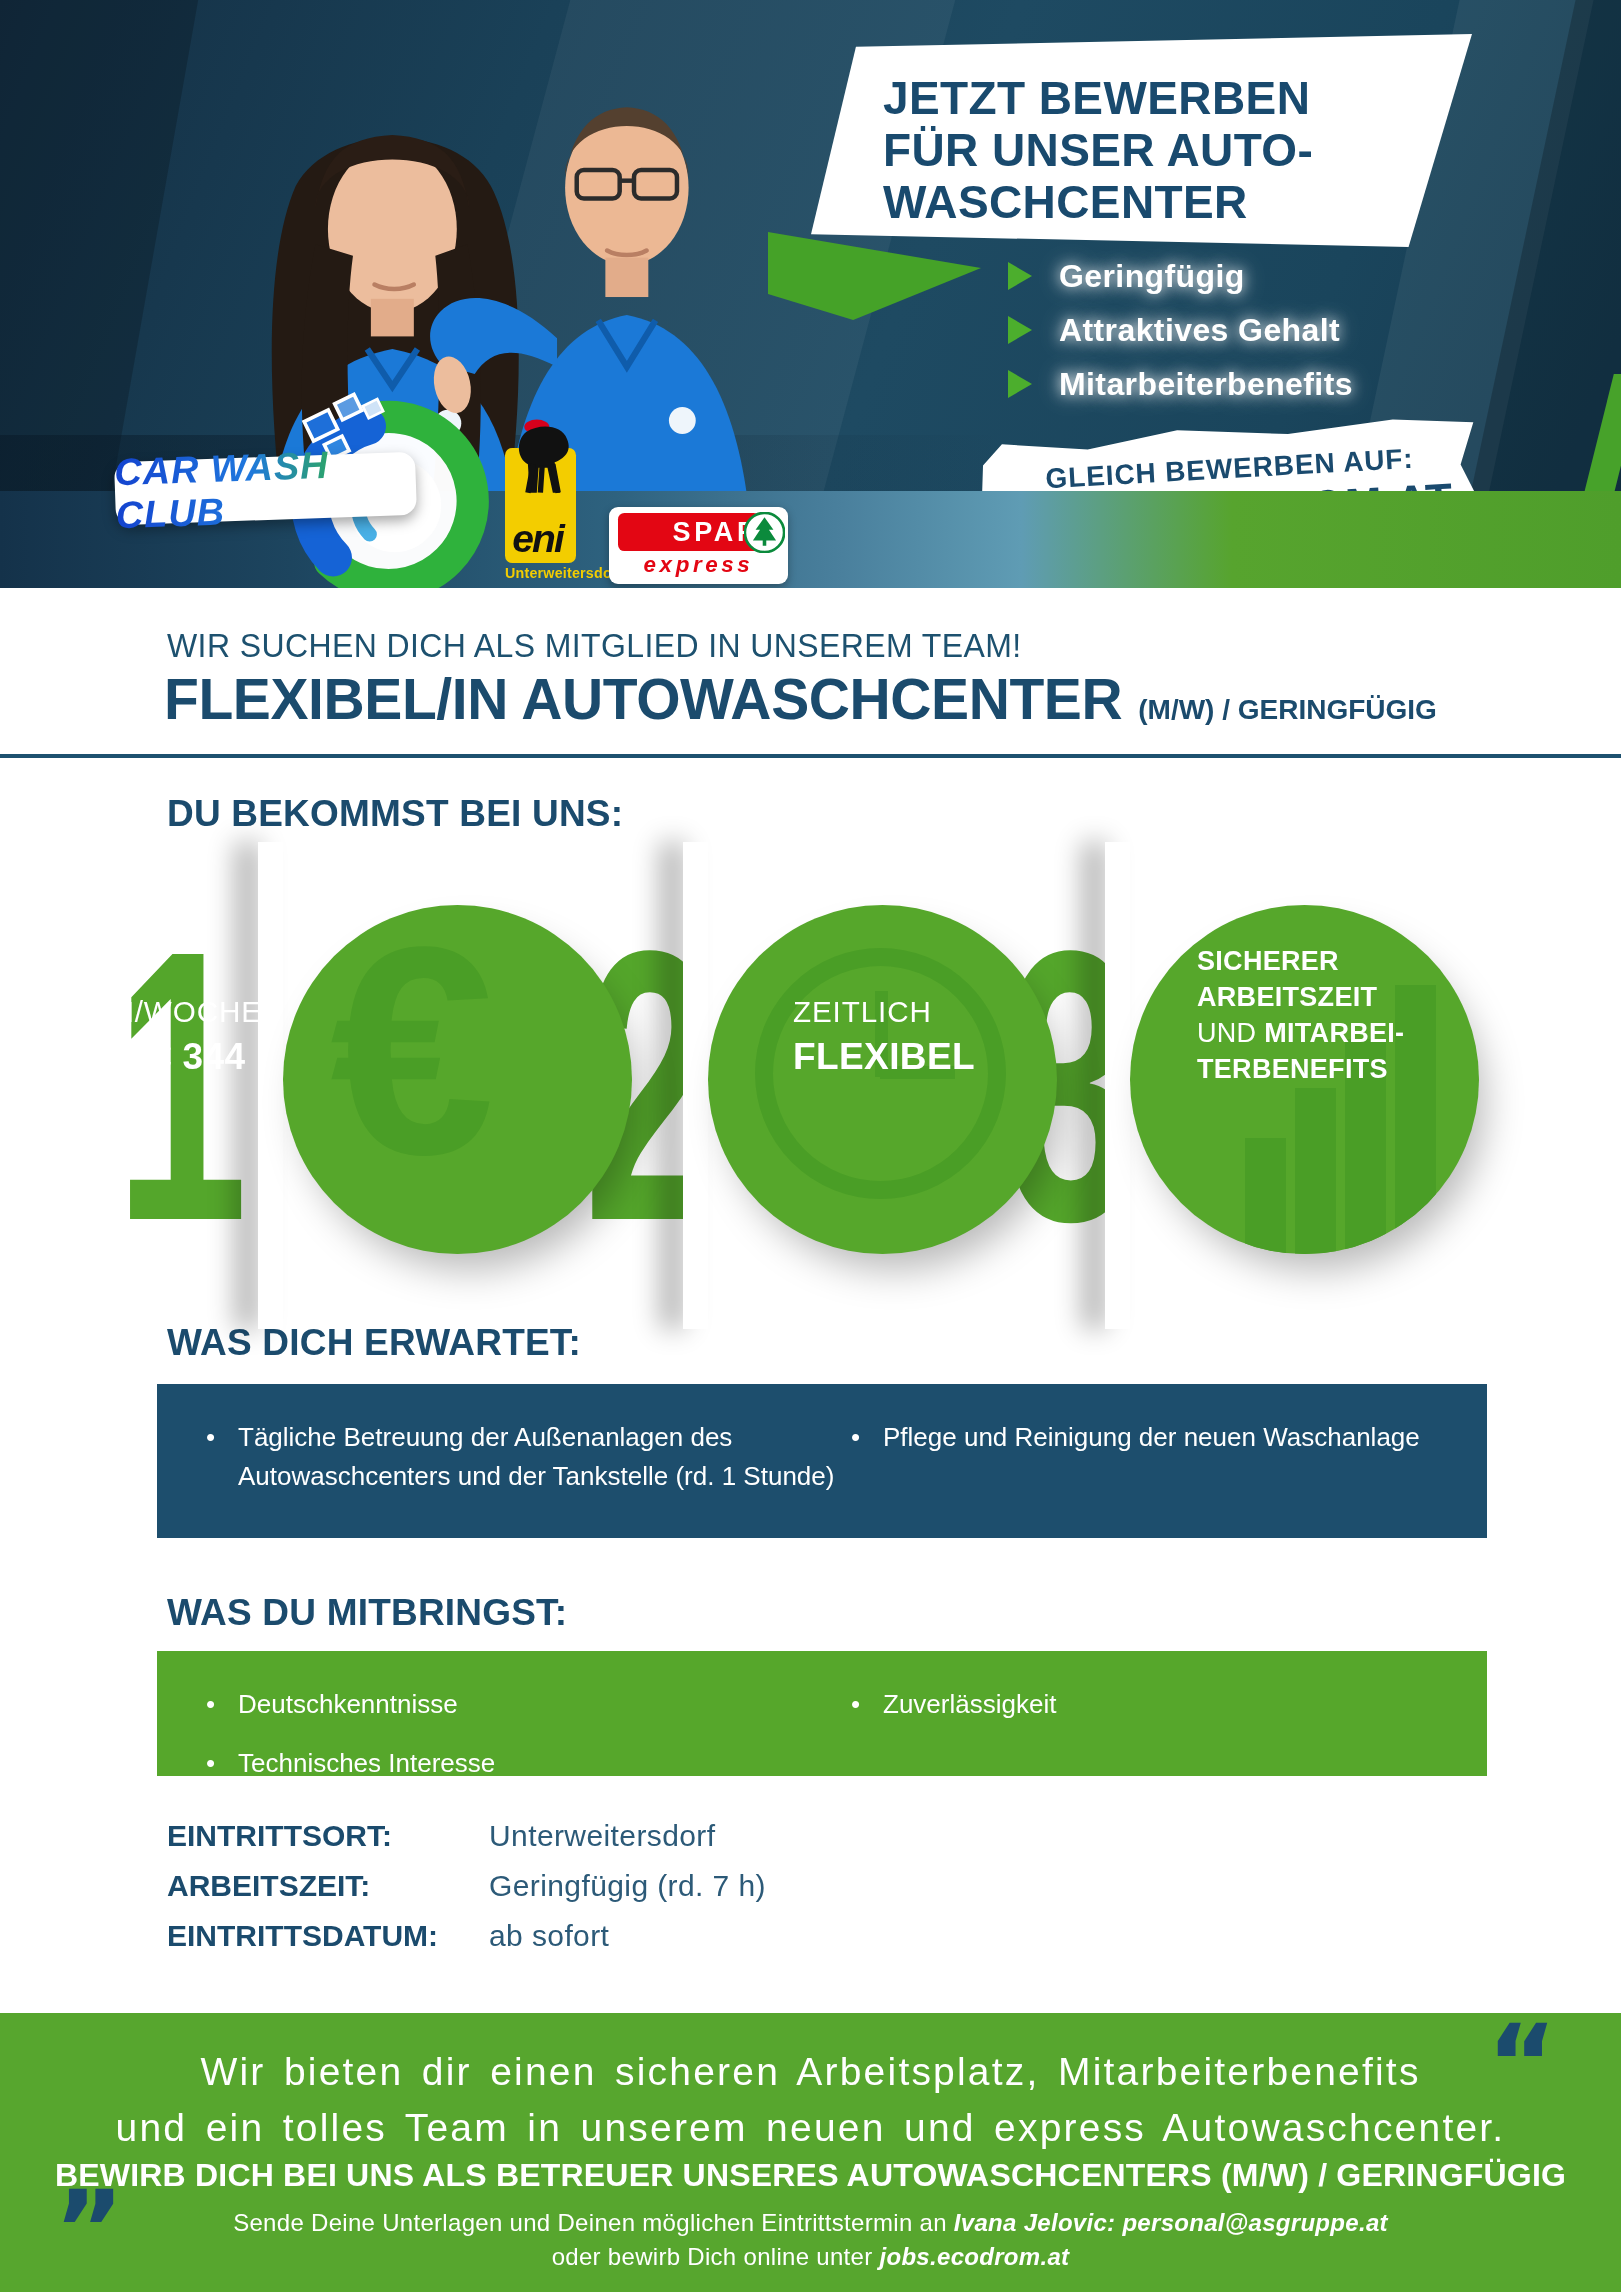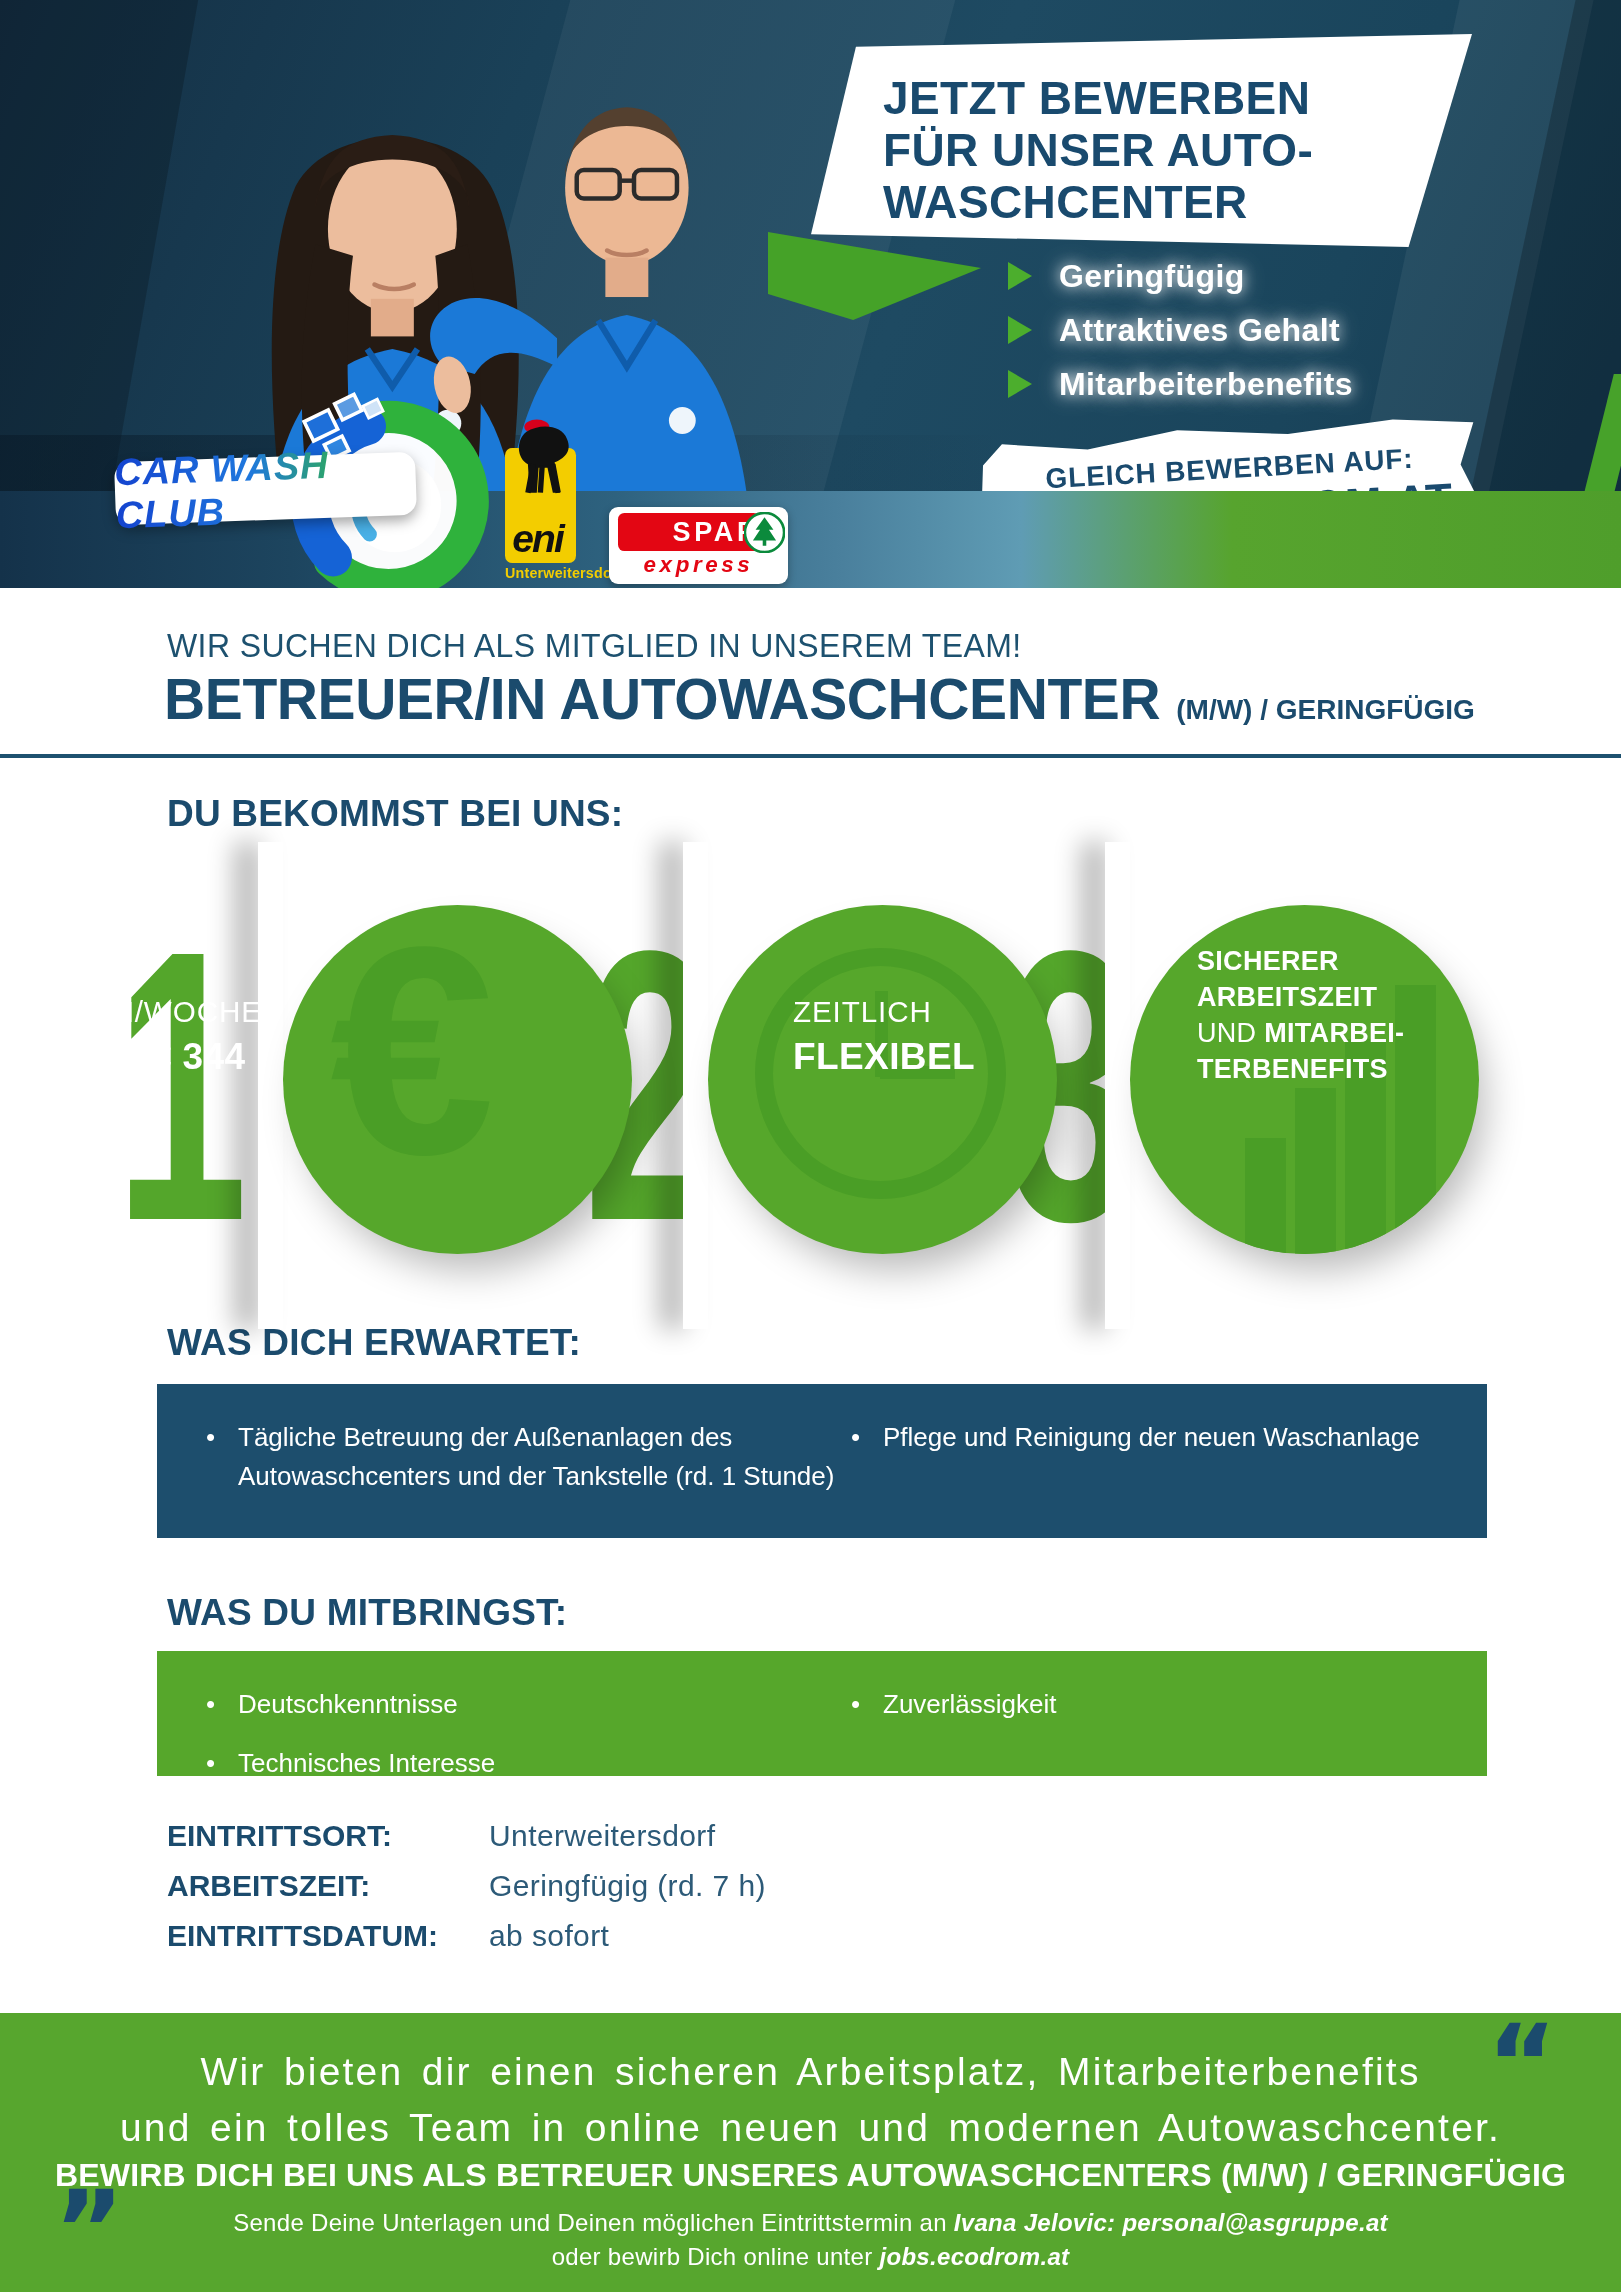--- a/index.html
+++ b/index.html
@@ -241,21 +241,21 @@
           <circle cx="23" cy="23" r="22" fill="#ffffff" stroke="#0b8a3c" stroke-width="3"></circle>
           <path d="M23 6 L33 20 L28 20 L36 32 L25 32 L25 38 L21 38 L21 32 L10 32 L18 20 L13 20 Z" fill="#0b8a3c"></path>
         </svg>
       </div>
       <div class="spar-express">express</div>
     </div>
   </header>
 
   <div class="kicker">WIR SUCHEN DICH ALS MITGLIED IN UNSEREM TEAM!</div>
   <div class="title-row">
-    <span class="title">BETREUER/IN AUTOWASCHCENTER</span>
+    <span class="title">FLEXIBEL/IN AUTOWASCHCENTER</span>
     <span class="title-suffix">(M/W) / GERINGFÜGIG</span>
   </div>
   <div class="rule"></div>
 
   <h2 class="sec-heading" style="left:167px;top:793px;margin:0;">DU BEKOMMST BEI UNS:</h2>
 
   <div class="benefits-row">
 
     <div class="big-num n1">1</div>
     <div class="cut-strip st1"></div>
@@ -336,21 +336,21 @@
       <span class="detail-label">EINTRITTSDATUM:</span>
       <span class="detail-value">ab sofort</span>
     </div>
   </div>
 
   <footer class="footer"></footer>
   <div class="quote-mark q-close">“</div>
   <div class="quote-mark q-open">„</div>
   <div class="quote">
     <div>Wir bieten dir einen sicheren Arbeitsplatz, Mitarbeiterbenefits</div>
-    <div>und ein tolles Team in online neuen und modernen Autowaschcenter.</div>
+    <div>und ein tolles Team in unserem neuen und express Autowaschcenter.</div>
   </div>
   <div class="cta">BEWIRB DICH BEI UNS ALS BETREUER UNSERES AUTOWASCHCENTERS (M/W) / GERINGFÜGIG</div>
   <div class="small-line sl1">
     <span>Sende Deine Unterlagen und Deinen möglichen Eintrittstermin an </span><b>Ivana Jelovic: personal@asgruppe.at</b>
   </div>
   <div class="small-line sl2">
     <span>oder bewirb Dich online unter </span><b>jobs.ecodrom.at</b>
   </div>
 
 </div>

